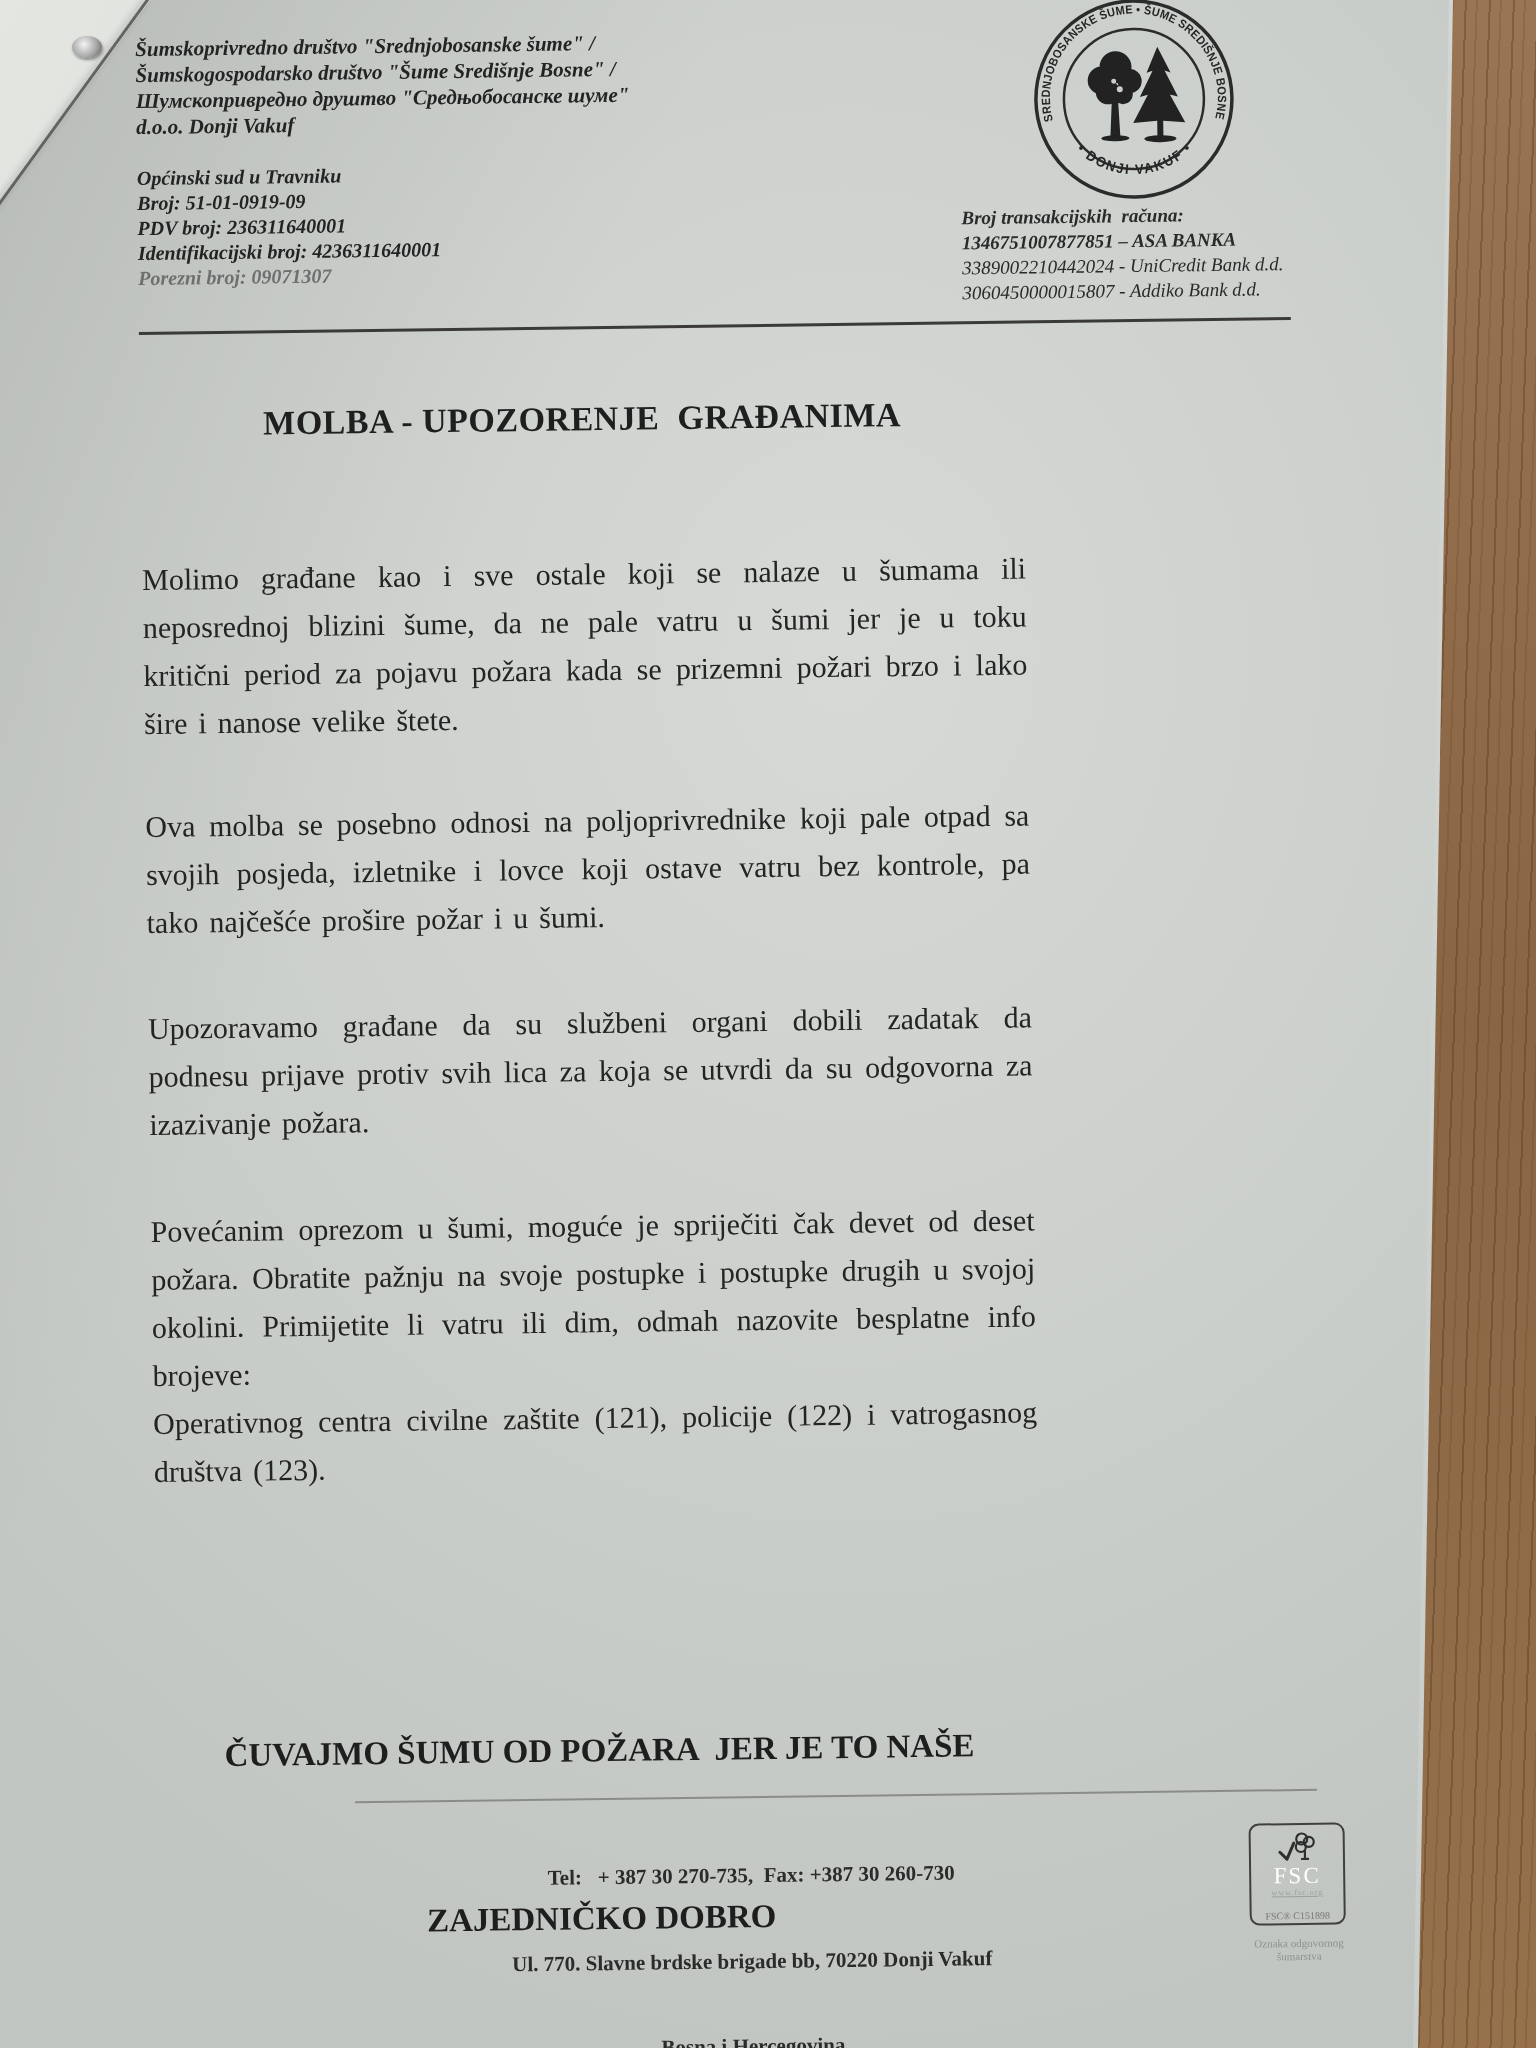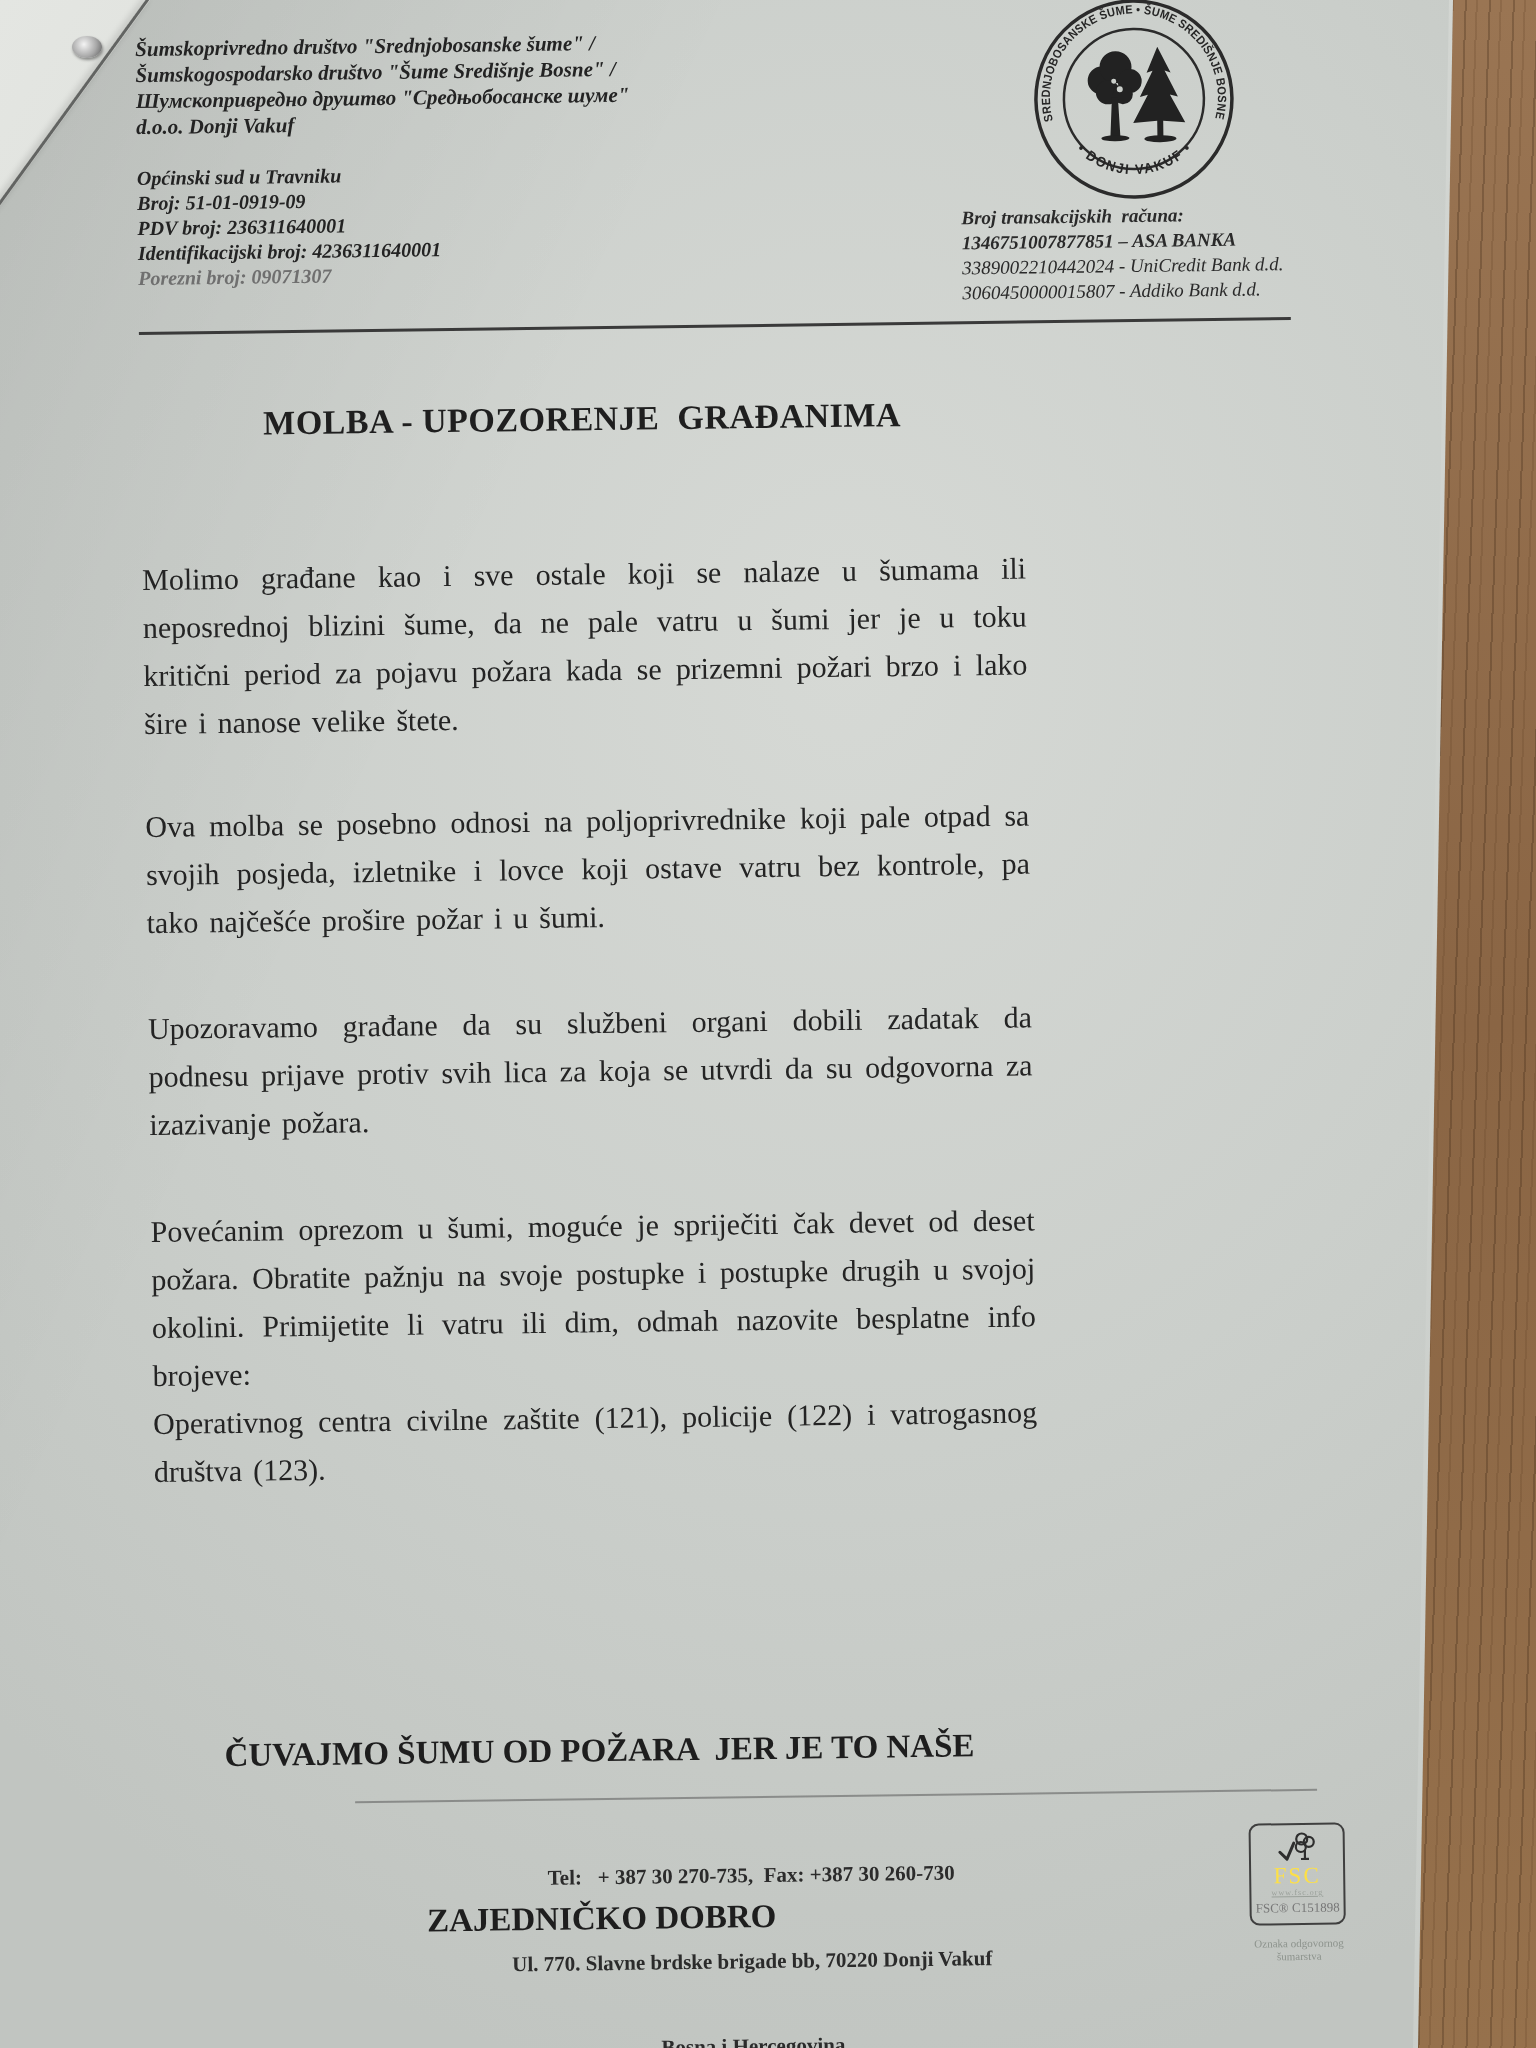--- a/index.html
+++ b/index.html
@@ -77,23 +77,23 @@
   .footer{
     position:absolute;left:240px;top:1804px;width:1000px;text-align:center;
     font-weight:700;font-size:21px;line-height:28.5px;white-space:pre-wrap;color:#2b2b2b;
   }
 
   .fsc{
     position:absolute;left:1238px;top:1830px;width:96px;height:102px;box-sizing:border-box;
     border:2.5px solid #3f3f3f;border-radius:10px;
     display:flex;flex-direction:column;align-items:center;padding-top:5px;
   }
-  .fsc .acr{font-size:23px;letter-spacing:2px;line-height:24px;color:#fde047;}
+  .fsc .acr{font-size:23px;letter-spacing:2px;line-height:24px;color:#ffffff;}
   .fsc .url{font-size:8px;letter-spacing:1px;color:#9aa09a;text-decoration:underline;}
-  .fsc .lic{font-size:13px;color:#777;margin-top:3px;}
+  .fsc .lic{font-size:10px;color:#777;margin-top:13px;}
   .fsc-caption{
     position:absolute;left:1222px;top:1944px;width:130px;text-align:center;
     font-size:11px;line-height:13px;color:#8d938d;
   }
 </style>
 </head>
 <body>
 
 <div class="scene">
   <div class="wood"></div>

